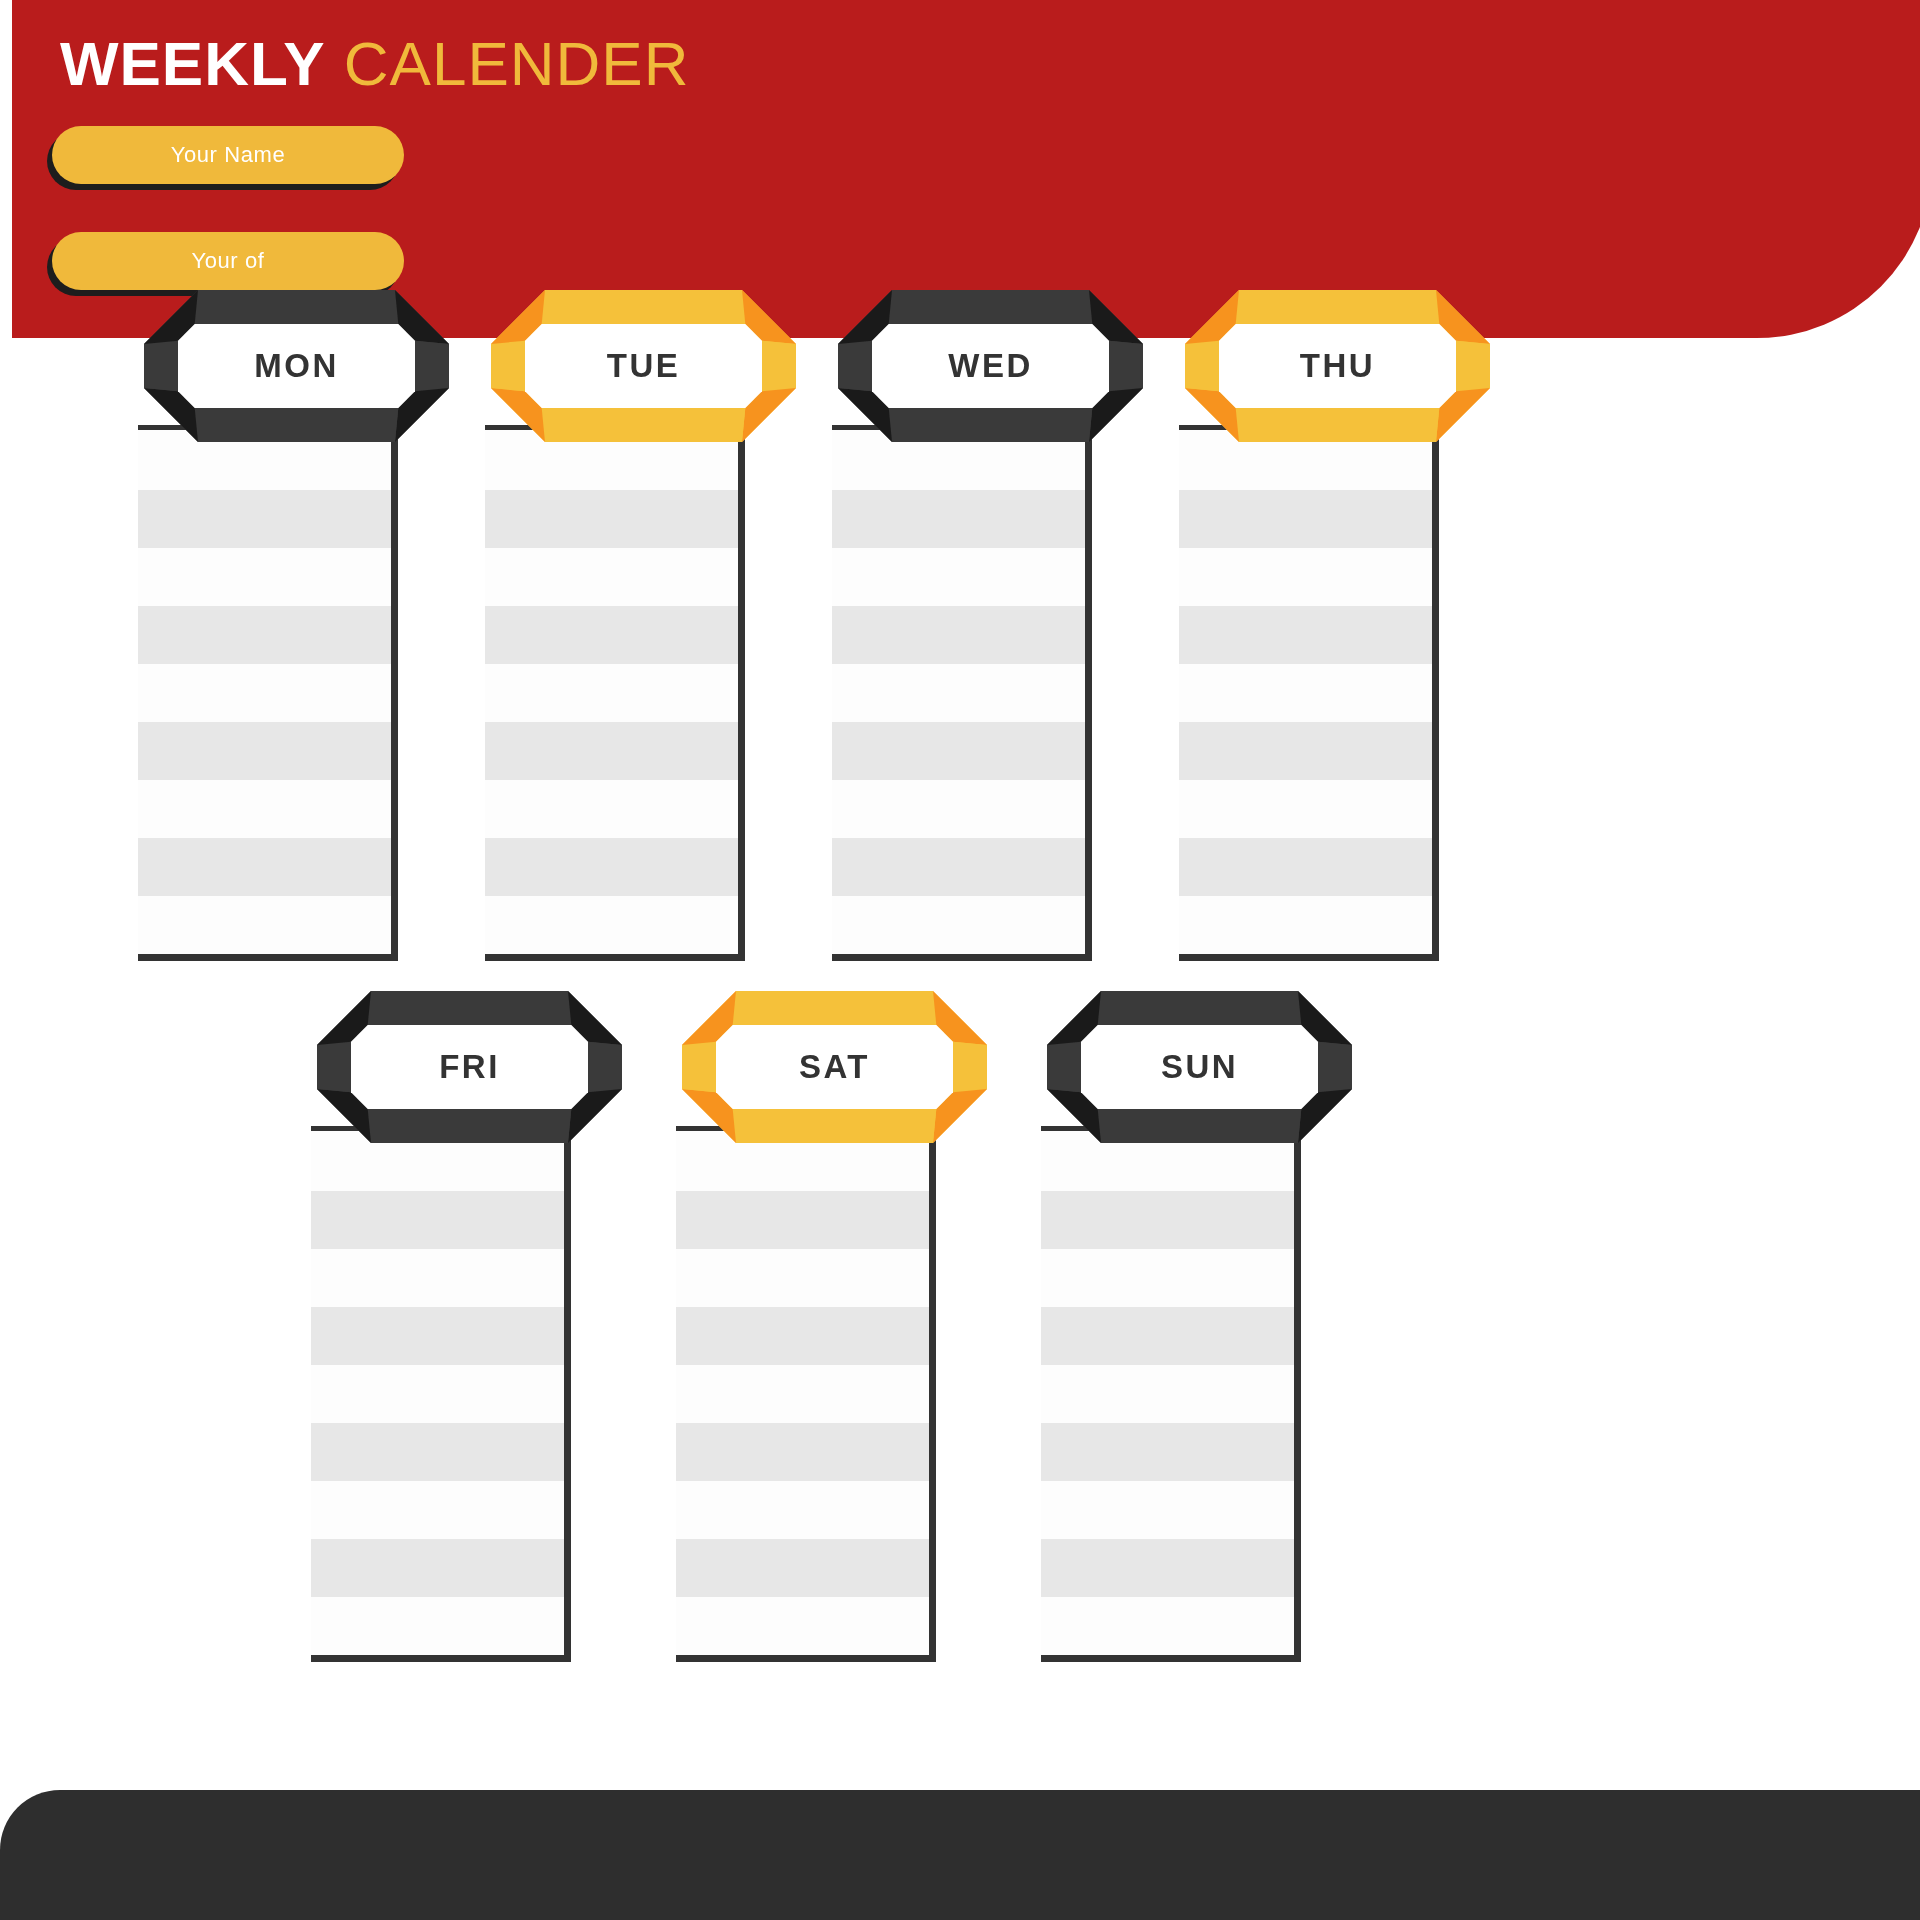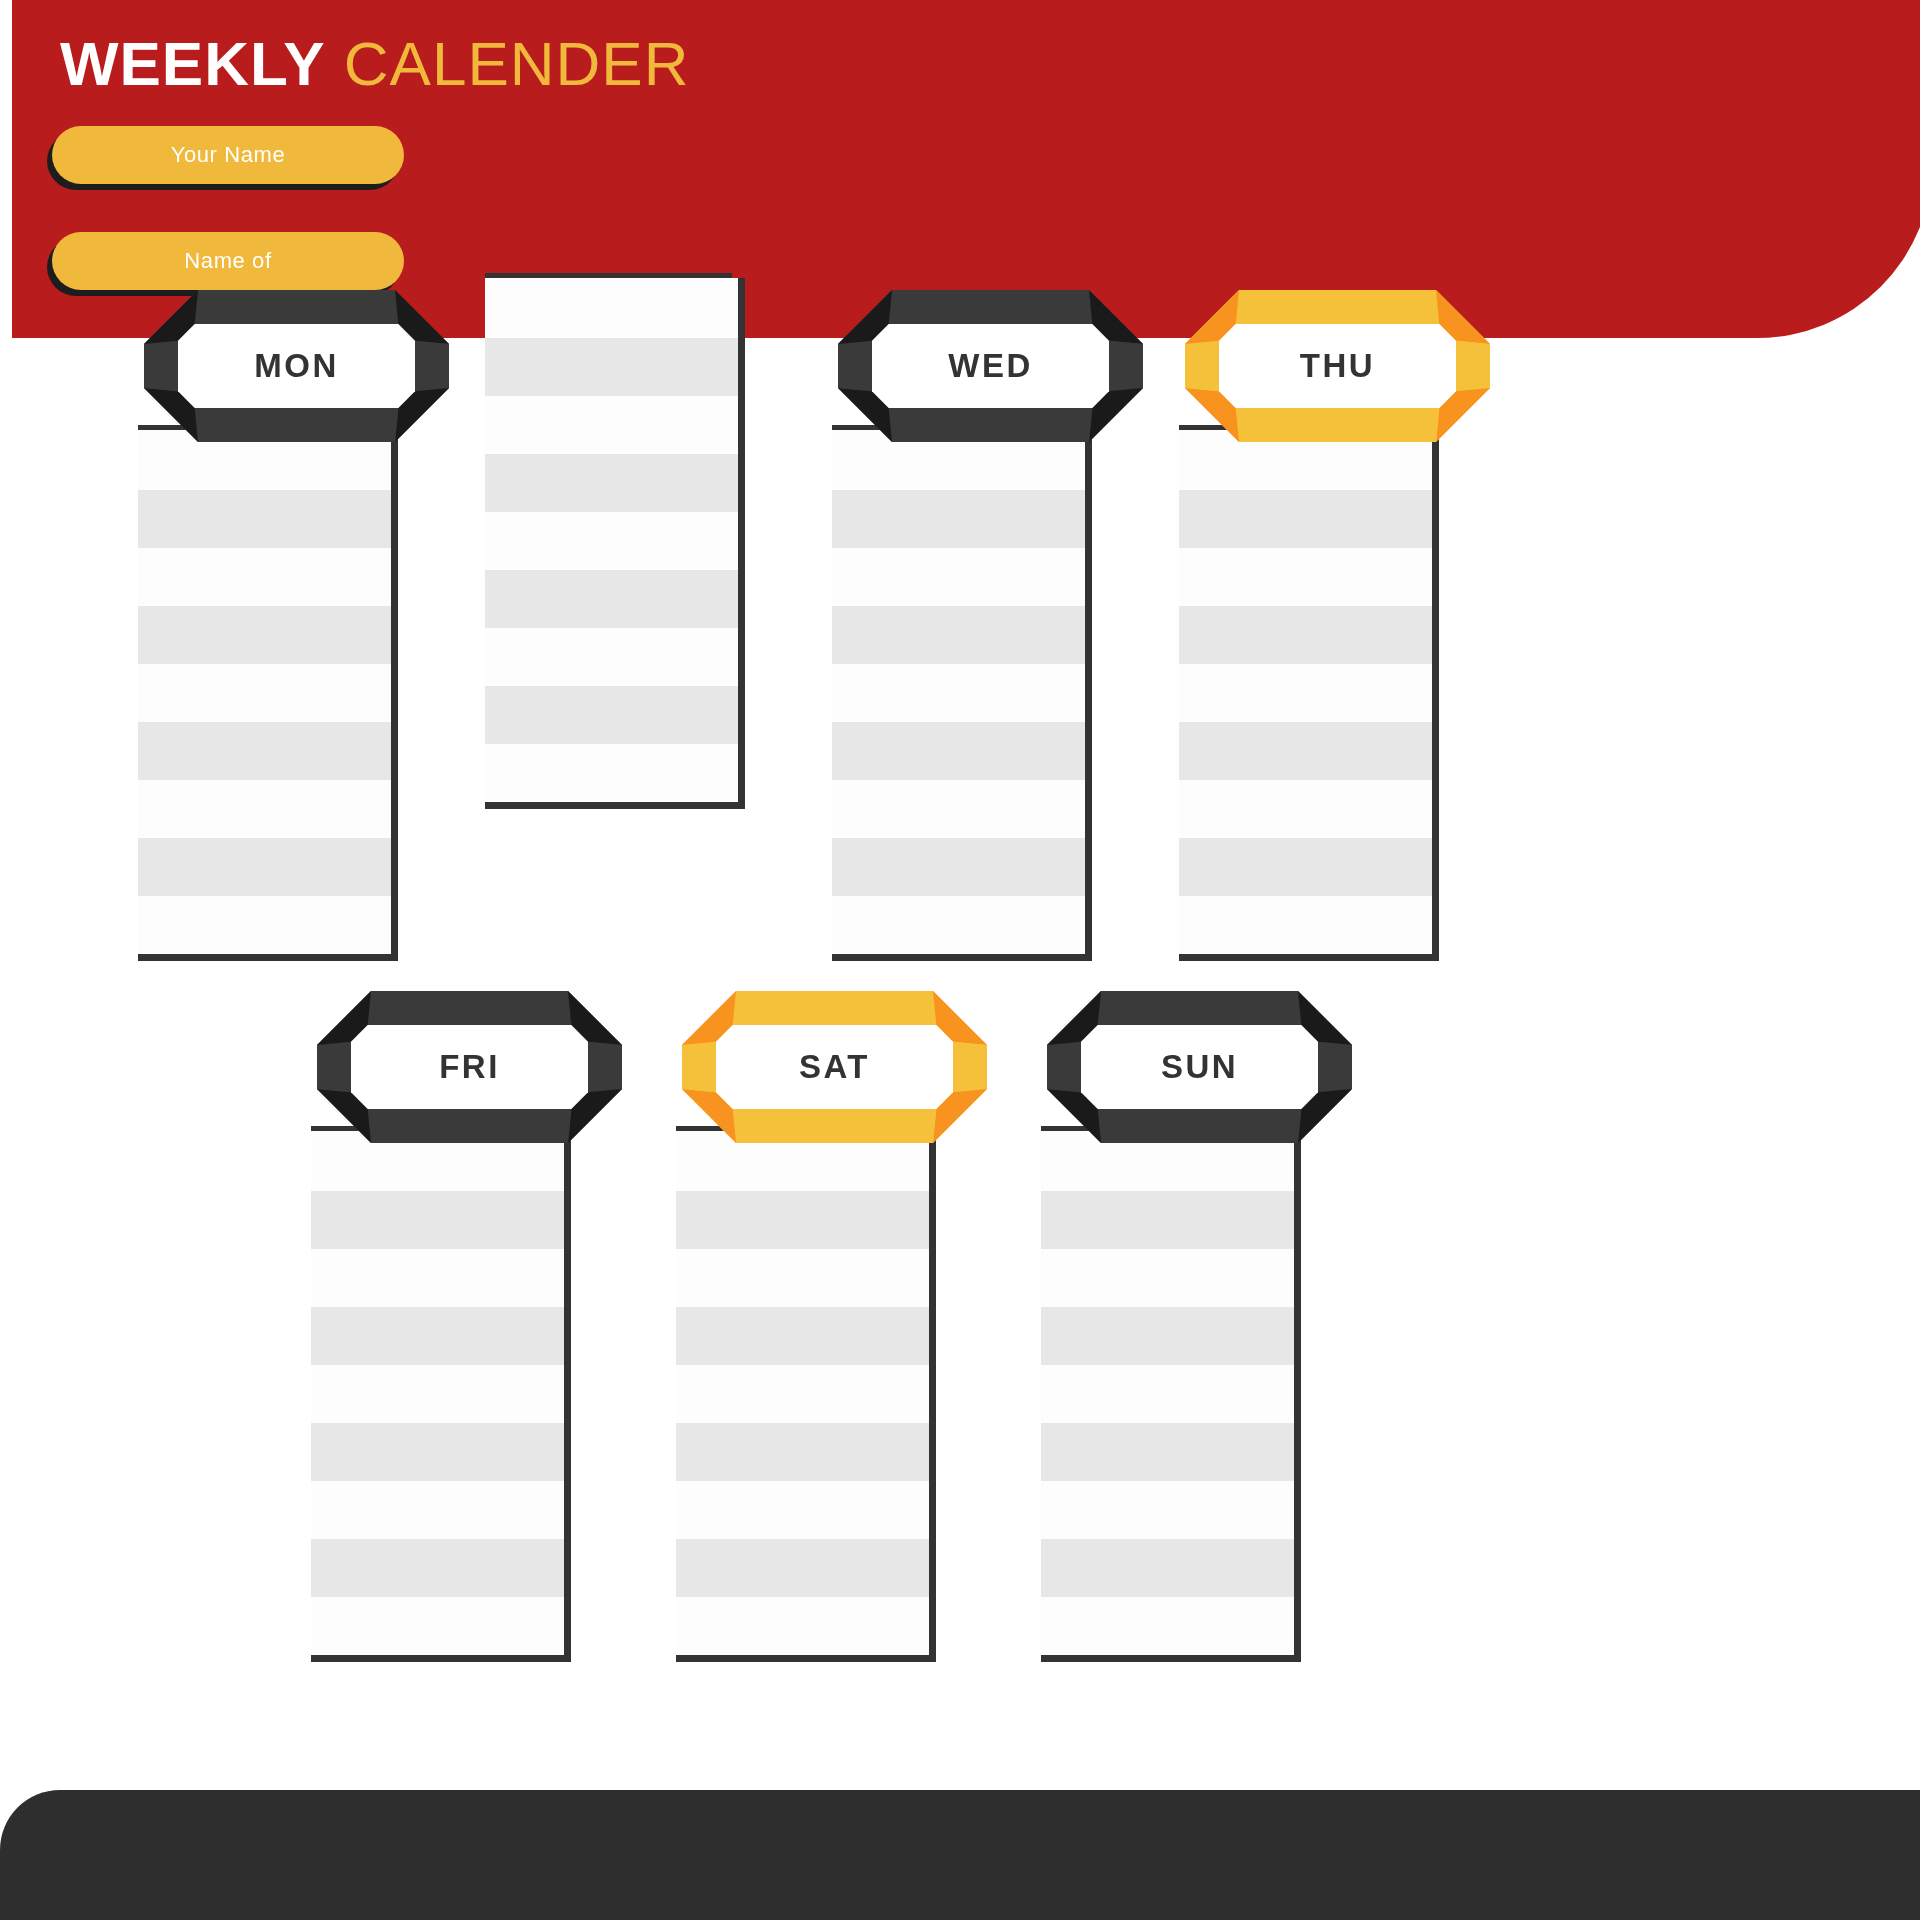--- a/index.html
+++ b/index.html
@@ -190,21 +190,21 @@
     <span class="t-bold">WEEKLY</span><span>&nbsp;</span><span class="t-light">CALENDER</span>
   </div>
 
   <div class="pill-row">
     <div class="pill-wrap">
       <div class="pill-shadow"></div>
       <button class="pill pill-name">Your Name</button>
     </div>
     <div class="pill-wrap">
       <div class="pill-shadow"></div>
-      <button class="pill pill-week">Name of</button>
+      <button class="pill pill-week">Your of</button>
     </div>
   </div>
 </div>
 
 <div class="grid">
   <div class="day-row day-row-1" id="row1">
       <div class="day-col">
         <div class="badge">
           <svg viewBox="0 0 305 152" xmlns="http://www.w3.org/2000/svg">
             <polygon points="54,0 251,0 305,54 305,98 251,152 54,152 0,98 0,54" fill="#3a3a3a"></polygon>
@@ -229,20 +229,35 @@
             <div class="notes-line alt"></div>
             <div class="notes-line plain"></div>
             <div class="notes-line alt"></div>
             <div class="notes-line plain"></div>
             <div class="notes-line alt"></div>
             <div class="notes-line plain"></div>
           </div>
         </div>
       </div>
       <div class="day-col">
+        <div class="badge">
+          <svg viewBox="0 0 305 152" xmlns="http://www.w3.org/2000/svg">
+            <polygon points="54,0 251,0 305,54 305,98 251,152 54,152 0,98 0,54" fill="#F5C13A"></polygon>
+            <polygon points="54,0 251,0 254.3176,34 50.6824,34" fill="#F5C13A"></polygon>
+            <polygon points="251,0 305,54 271,50.6824 254.3176,34" fill="#F7931E"></polygon>
+            <polygon points="305,54 305,98 271,101.3176 271,50.6824" fill="#F5C13A"></polygon>
+            <polygon points="305,98 251,152 254.3176,118 271,101.3176" fill="#F7931E"></polygon>
+            <polygon points="251,152 54,152 50.6824,118 254.3176,118" fill="#F5C13A"></polygon>
+            <polygon points="54,152 0,98 34,101.3176 50.6824,118" fill="#F7931E"></polygon>
+            <polygon points="0,98 0,54 34,50.6824 34,101.3176" fill="#F5C13A"></polygon>
+            <polygon points="0,54 54,0 50.6824,34 34,50.6824" fill="#F7931E"></polygon>
+            <polygon points="50.6824,34 254.3176,34 271,50.6824 271,101.3176 254.3176,118 50.6824,118 34,101.3176 34,50.6824" fill="#ffffff"></polygon>
+          </svg>
+          <div class="badge-label">TUE</div>
+        </div>
         <div class="notes-box">
           <div class="notes-top-rule"></div>
           <div class="notes-inner">
             <div class="notes-line plain"></div>
             <div class="notes-line alt"></div>
             <div class="notes-line plain"></div>
             <div class="notes-line alt"></div>
             <div class="notes-line plain"></div>
             <div class="notes-line alt"></div>
             <div class="notes-line plain"></div>

